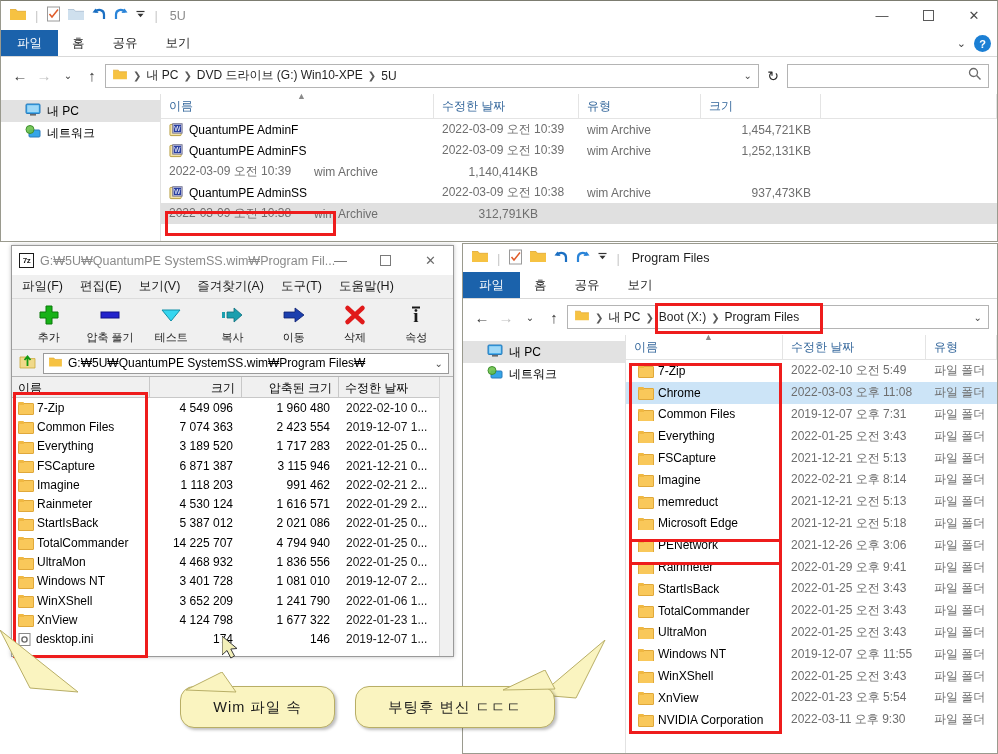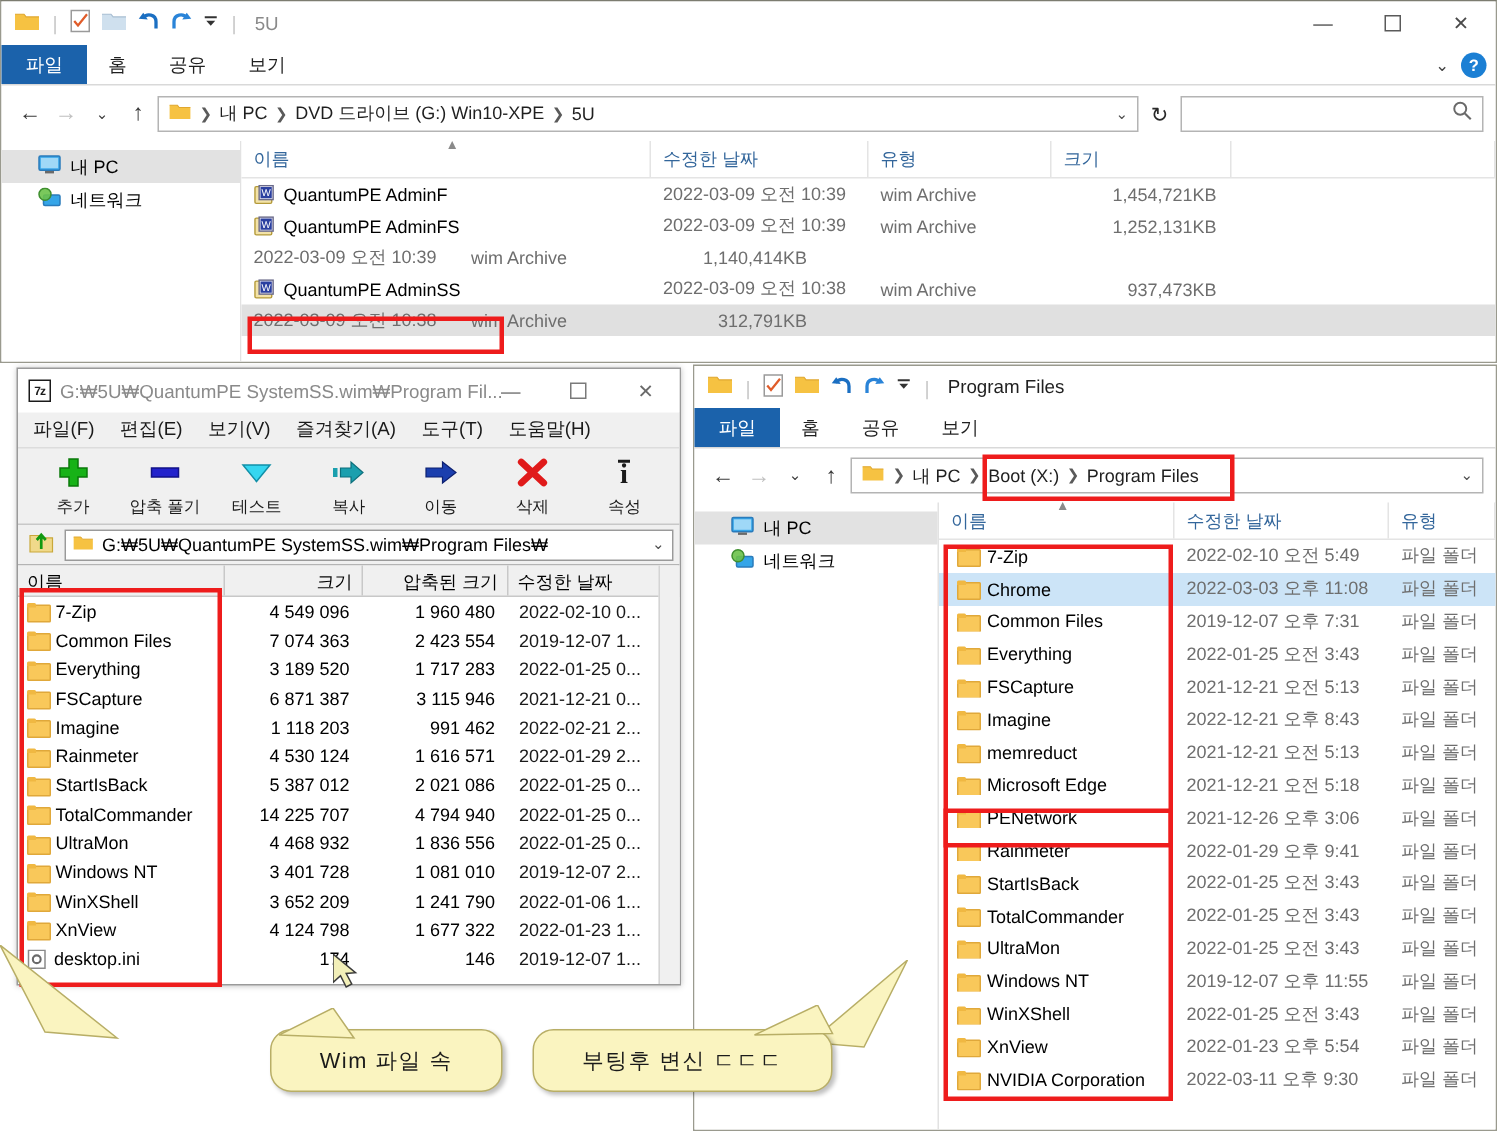--- a/index.html
+++ b/index.html
@@ -481,21 +481,21 @@
               <span>FSCapture</span>
             </div>
             <div class="fcell date" style="width:143px">2021-12-21 오전 5:13</div>
             <div class="fcell type" style="flex:1">파일 폴더</div>
           </div>
           <div class="frow" style="height: 21.8px;">
             <div class="fcell" style="width:157px;display:flex;align-items:center;gap:6px;padding-left:12px">
               <span class="folder"></span>
               <span>Imagine</span>
             </div>
-            <div class="fcell date" style="width:143px">2022-12-21 오후 8:43</div>
+            <div class="fcell date" style="width:143px">2022-02-21 오후 8:14</div>
             <div class="fcell type" style="flex:1">파일 폴더</div>
           </div>
           <div class="frow" style="height: 21.8px;">
             <div class="fcell" style="width:157px;display:flex;align-items:center;gap:6px;padding-left:12px">
               <span class="folder"></span>
               <span>memreduct</span>
             </div>
             <div class="fcell date" style="width:143px">2021-12-21 오전 5:13</div>
             <div class="fcell type" style="flex:1">파일 폴더</div>
           </div>

